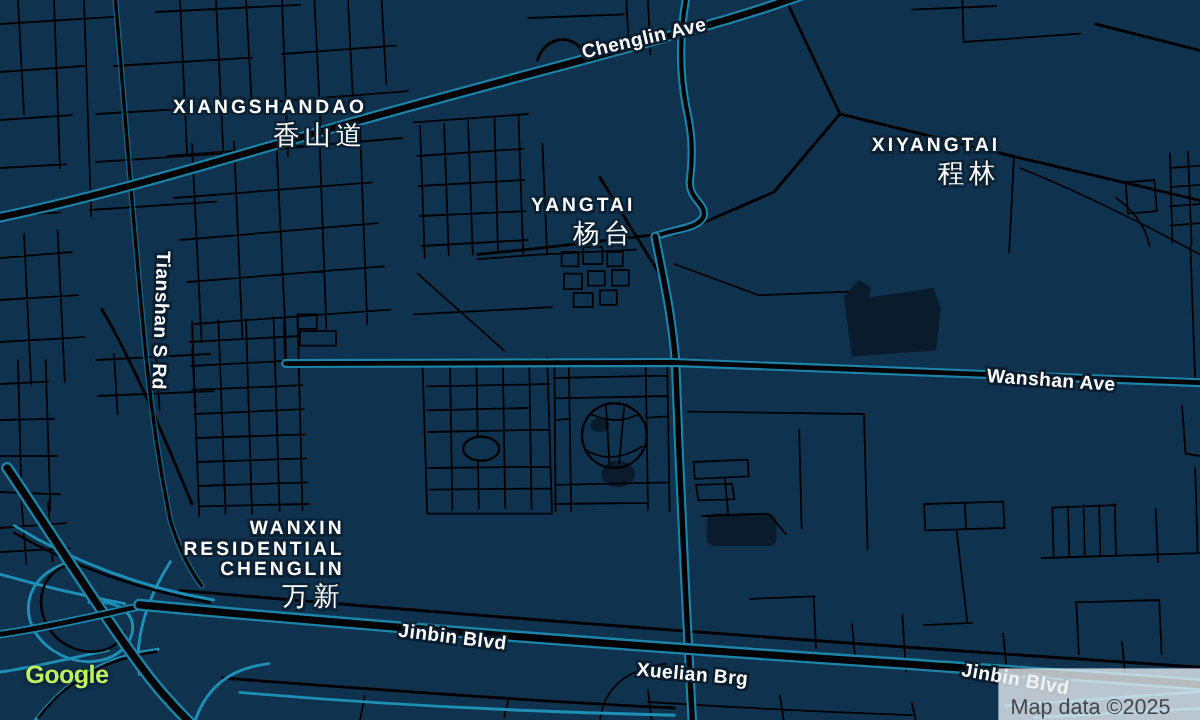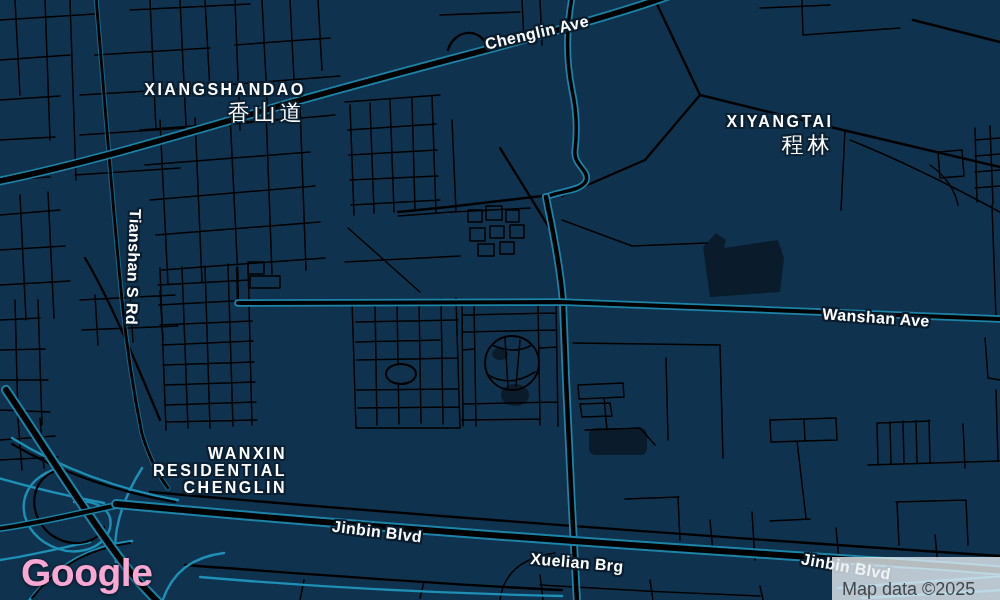--- a/index.html
+++ b/index.html
@@ -15,22 +15,22 @@
                       -2px 0 0 #0b2133,2px 0 0 #0b2133;}
   .plabel .lat{display:block;font-size:16px;font-weight:700;letter-spacing:2.5px;}
   .plabel .cjk{display:block;font-size:22px;font-weight:500;letter-spacing:4px;margin-top:2px;}
   .rlabel{position:absolute;color:#fff;font-size:16px;font-weight:600;letter-spacing:.4px;
           white-space:nowrap;z-index:4;
           text-shadow:-2px -2px 0 #0a1d2e,2px -2px 0 #0a1d2e,-2px 2px 0 #0a1d2e,
                        2px 2px 0 #0a1d2e,0 -2px 0 #0a1d2e,0 2px 0 #0a1d2e,
                       -2px 0 0 #0a1d2e,2px 0 0 #0a1d2e;}
 
   
-  #google-logo{position:absolute;left:21px;top:551px;z-index:8;color:#f9a8d4;
-               font-size:39px;font-weight:700;letter-spacing:-.5px;
+  #google-logo{position:absolute;left:21px;top:551px;z-index:8;color:#bef264;
+               font-size:21px;font-weight:700;letter-spacing:-.5px;
                text-shadow:0 1px 4px rgba(0,0,0,.55),0 0 2px rgba(0,0,0,.4);cursor:pointer;}
 
   
   #attribution{position:absolute;right:0;bottom:0;width:168px;height:43px;z-index:9;
                background:rgba(233,239,244,.78);display:flex;align-items:flex-end;
                padding-left:10px;box-sizing:border-box;}
   #attribution span{color:#42464b;font-size:18px;}
 
   
   .st  {stroke:#000;stroke-width:1.5;fill:none;stroke-linecap:round;stroke-linejoin:round;}
@@ -175,30 +175,35 @@
 
       <path class="case" stroke-width="10" d="M116,504 C300,521 520,538 750,553 C880,562 950,566 1005,571"></path>
       <path class="road" stroke-width="6" d="M116,504 C300,521 520,538 750,553 C880,562 950,566 1005,571"></path>
     </g>
   </svg>
 
   <div class="plabel" style="left:225px;top:103px;">
     <span class="lat">XIANGSHANDAO</span>
     <span class="cjk">香山道</span>
   </div>
+  <div class="plabel" style="left:486px;top:185px;">
+    <span class="lat">YANGTAI</span>
+    <span class="cjk">杨台</span>
+  </div>
   <div class="plabel" style="left:397px;top:239px;">
   </div>
   <div class="plabel" style="left:780px;top:135px;">
     <span class="lat">XIYANGTAI</span>
     <span class="cjk">程林</span>
   </div>
   <div class="plabel" style="left:220px;top:471px;">
     <span class="lat">WANXIN</span>
     <span class="lat">RESIDENTIAL</span>
     <span class="lat">CHENGLIN</span>
+    <span class="cjk">万新</span>
   </div>
 
   <div class="rlabel" style="left:537px;top:33px;transform:translate(-50%,-50%) rotate(-13deg);">Chenglin Ave</div>
   <div class="rlabel" style="left:876px;top:318px;transform:translate(-50%,-50%) rotate(4deg);">Wanshan Ave</div>
   <div class="rlabel" style="left:377px;top:532px;transform:translate(-50%,-50%) rotate(7deg);">Jinbin Blvd</div>
   <div class="rlabel" style="left:577px;top:563px;transform:translate(-50%,-50%) rotate(5deg);">Xuelian Brg</div>
   <div class="rlabel" style="left:846px;top:567px;transform:translate(-50%,-50%) rotate(10deg);">Jinbin Blvd</div>
   <div class="rlabel" style="left:133px;top:267px;transform:translate(-50%,-50%) rotate(92deg);">Tianshan S Rd</div>
 
   <div id="google-logo">Google</div>

